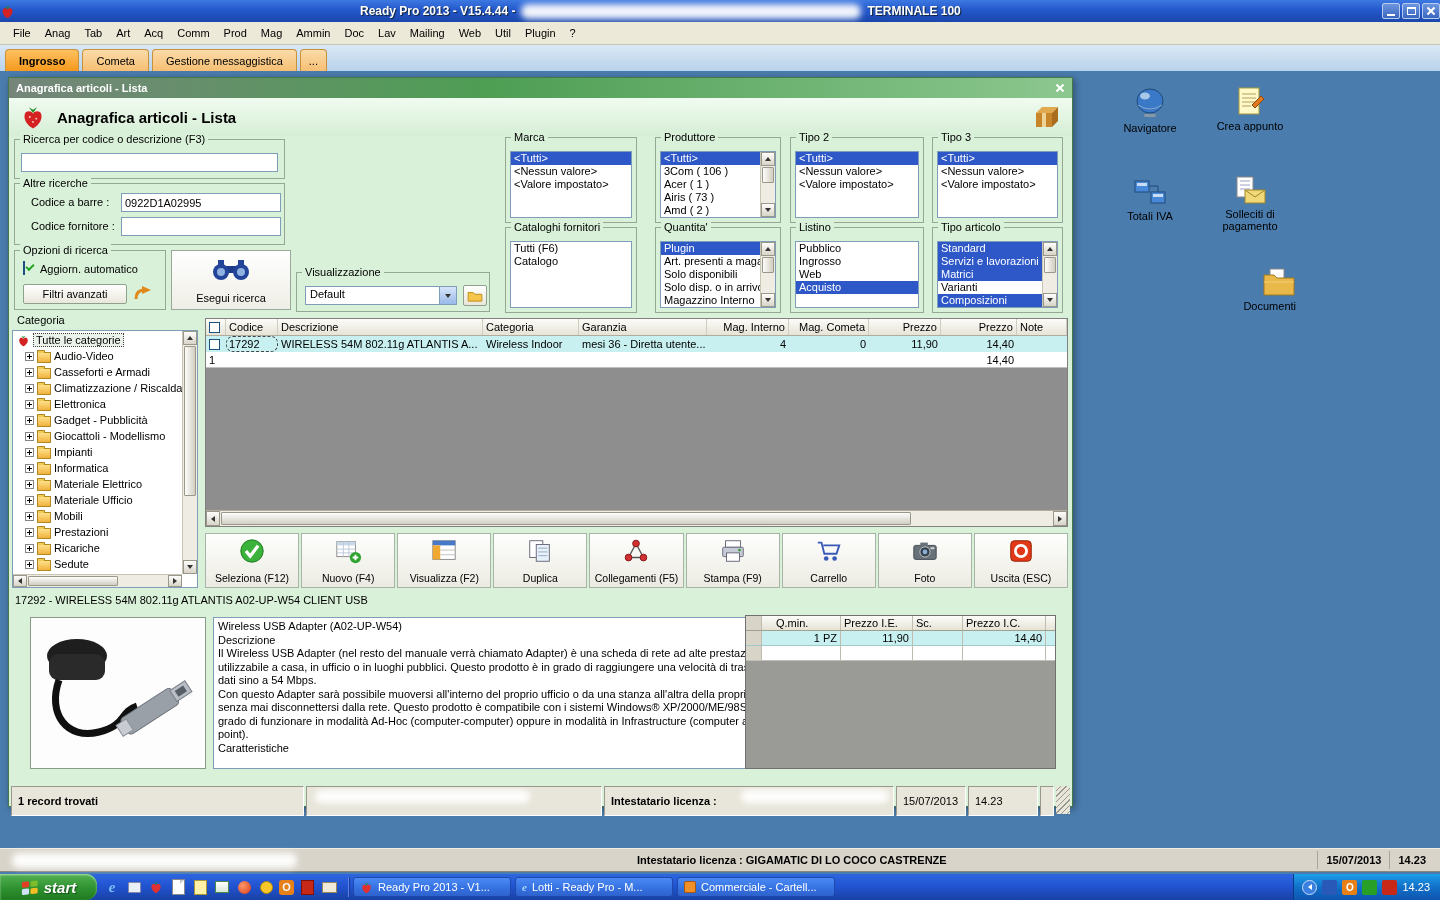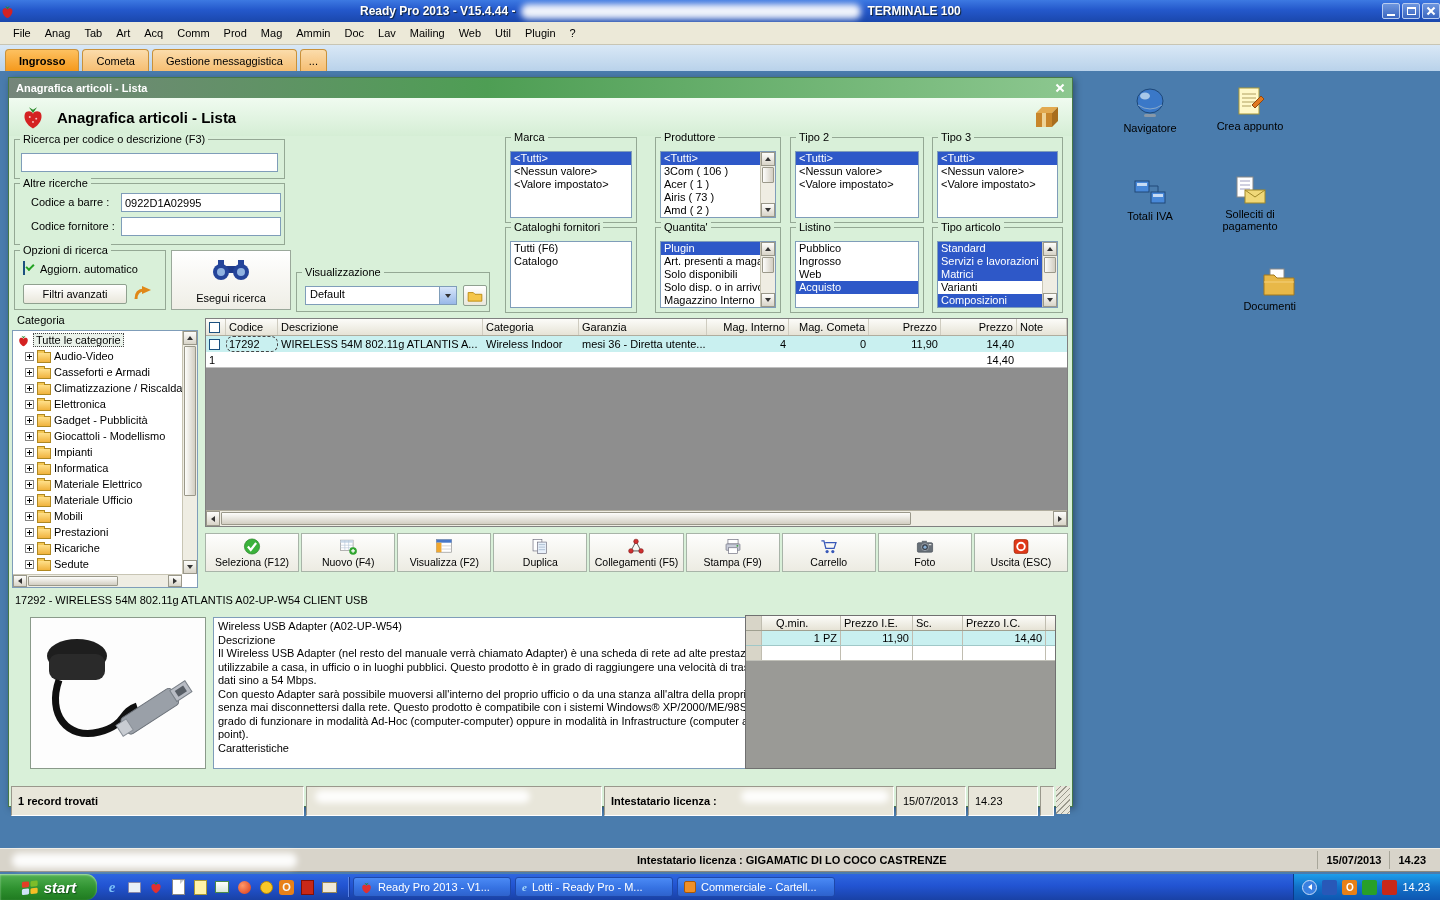--- a/index.html
+++ b/index.html
@@ -77,21 +77,21 @@
 .trw{display:flex;height:16px;flex:none;}
 .trw .c{padding:0 3px;display:flex;align-items:center;overflow:hidden;white-space:nowrap;border-radius:7px;}
 .trw.r1{background:#C9F0F0;}
 .trw.r2{background:#fff;border-bottom:1px solid #C0C0C0;}
 .c0{width:20px;}.c1{width:52px;}.c2{width:205px;}.c3{width:96px;}.c4{width:128px;}.c5{width:82px;justify-content:flex-end;}.c6{width:80px;justify-content:flex-end;}.c7{width:72px;justify-content:flex-end;}.c8{width:76px;justify-content:flex-end;}.c9{flex:1;}
 .focuscell{outline:1px dashed #444;outline-offset:-1px;}
 .tfill{flex:1;background:#8E8E8E;}
 .ghsb{height:16px;background:#EFEDE3;border-top:1px solid #B0AD9E;display:flex;flex:none;}
 .ghsb .strk{flex:1;position:relative;}
 
-#toolbar{position:absolute;left:196px;top:397px;width:863px;height:39px;display:flex;gap:2px;}
+#toolbar{position:absolute;left:196px;top:397px;width:863px;height:55px;display:flex;gap:2px;}
 .tbtn{flex:1;background:linear-gradient(#FEFEFD,#ECEBE2);border:1px solid #A8B4A8;display:flex;flex-direction:column;align-items:center;justify-content:space-between;padding:3px 1px 3px;}
 .tbtn span.lbl{white-space:nowrap;font-size:10.5px;}
 
 #dtitle{position:absolute;left:6px;top:458px;font-size:11px;}
 #imgbox{position:absolute;left:21px;top:481px;width:176px;height:152px;background:#fff;border:1px solid #8A9A8A;}
 #descbox{position:absolute;left:204px;top:481px;width:612px;height:152px;background:#fff;border:1px solid #7F9DB9;padding:2px 18px 2px 4px;line-height:13.5px;overflow:hidden;}
 #descbox p{margin:0;}
 #pricepanel{position:absolute;left:736px;top:479px;width:311px;height:154px;background:#9A9A96;border:1px solid #707070;}
 .pt-h{display:flex;height:15px;background:linear-gradient(#FCFCF9,#E6E3D6);border-bottom:1px solid #A0A090;}
 .pt-r{display:flex;height:15px;background:#C9F0F0;border-bottom:1px solid #A0C8C8;}

